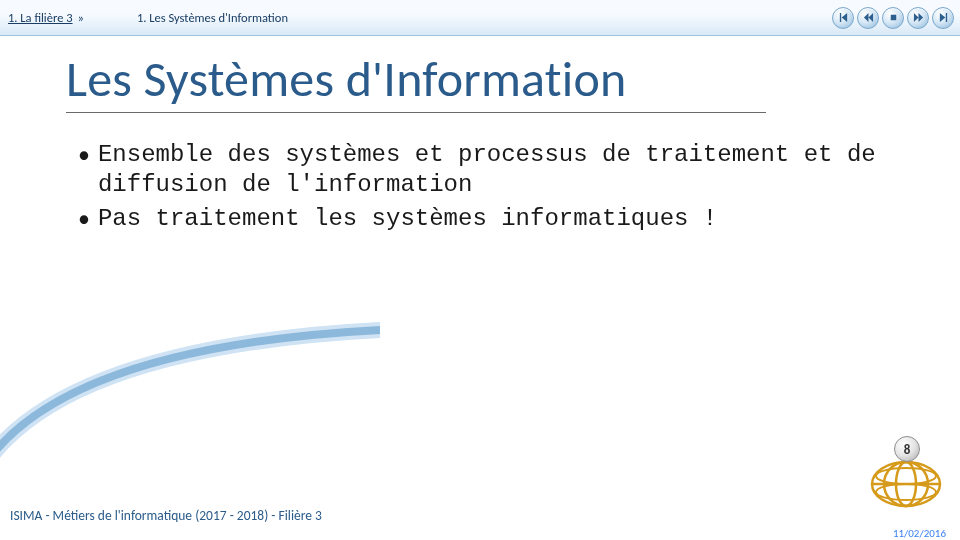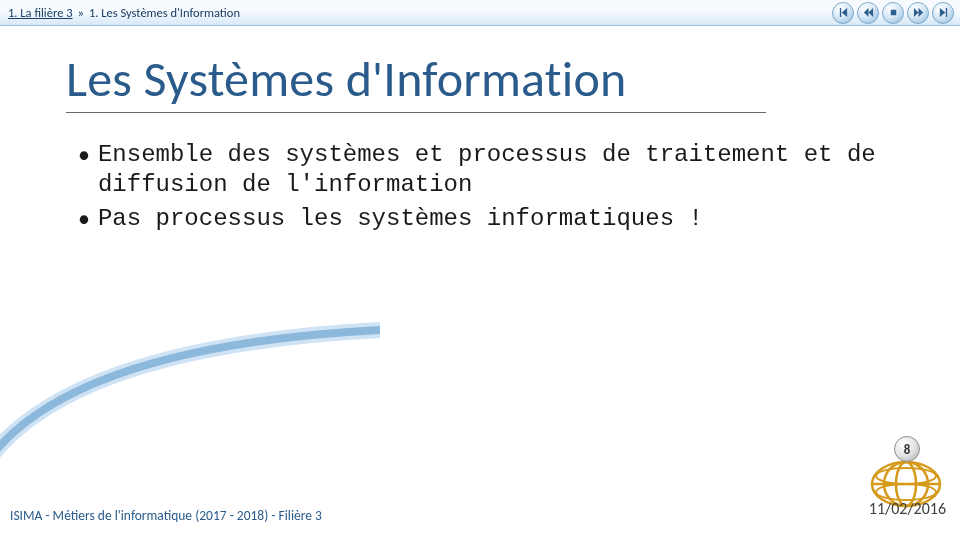--- a/index.html
+++ b/index.html
@@ -3,31 +3,31 @@
 <meta charset="utf-8">
 <style>
   * { box-sizing: border-box; margin: 0; padding: 0; }
   html, body { width: 960px; height: 540px; overflow: hidden; font-family: "Segoe UI", Calibri, sans-serif; }
   body {
     background: #fff;
     position: relative;
   }
   
   .topbar {
-    position: absolute; top: 0; left: 0; right: 0; height: 26px;
+    position: absolute; top: 0; left: 0; right: 0; height: 36px;
     background: linear-gradient(#f7fbff 40%, #d9e9f7 100%);
     border-bottom: 1px solid #9ec3e2;
     display: flex; align-items: center; justify-content: space-between;
     padding: 0 6px 0 8px;
     font-size: 12.5px;
     color: #1a3d63;
   }
   .breadcrumb { display: flex; align-items: center; gap: 5px; }
   .breadcrumb a { color: #1a3d63; text-decoration: underline; }
-  .bc-current { color: #1a3d63; }
+  .bc-current { color: #1a3d63; margin-left: 48px; }
   .controls { display: flex; gap: 3px; }
   .ctl {
     width: 22px; height: 22px; border-radius: 50%;
     background: radial-gradient(circle at 35% 30%, #ffffff 0%, #d7e8f6 45%, #8cb8db 100%);
     border: 1px solid #7aa8cc;
     display: flex; align-items: center; justify-content: center;
     color: #2d5f8e;
     cursor: pointer;
     box-shadow: inset 0 1px 0 rgba(255,255,255,.8);
   }
@@ -49,22 +49,22 @@
   .content .row { display: flex; gap: 8px; margin-bottom: 4px; }
   .content .bullet-mark { flex: 0 0 auto; }
   .content .bullet-text { flex: 1 1 auto; font-family: Liberation Mono, monospace; }
 
   
   .footer-left {
     position: absolute; left: 10px; bottom: 16px;
     font-size: 13.5px; color: #2a5b8a;
   }
   .footer-date {
-    position: absolute; right: 14px; bottom: 22px;
-    font-size: 16px; color: #404040;
+    position: absolute; right: 14px; bottom: 0;
+    font-size: 11px; color: #3b82f6;
   }
 
   
   .curve {
     position: absolute; bottom: 20px; left: -40px; width: 420px; height: 200px;
     pointer-events: none;
   }
 
   
   .globe-wrap {
@@ -121,21 +121,21 @@
 <h1 class="slide-title">Les Systèmes d'Information</h1>
 <div class="title-underline"></div>
 
 <div class="content">
   <div class="row">
     <span class="bullet-mark">•</span>
     <span class="bullet-text">Ensemble des systèmes et processus de traitement et de diffusion de l'information</span>
   </div>
   <div class="row">
     <span class="bullet-mark">•</span>
-    <span class="bullet-text">Pas processus les systèmes informatiques !</span>
+    <span class="bullet-text">Pas traitement les systèmes informatiques !</span>
   </div>
 </div>
 
 <svg class="curve" viewBox="0 0 420 200">
   <path d="M0,200 Q40,30 420,10" fill="none" stroke="#cfe3f4" stroke-width="16" stroke-linecap="round"></path>
   <path d="M0,200 Q40,30 420,10" fill="none" stroke="#8cb8db" stroke-width="8" stroke-linecap="round"></path>
 </svg>
 
 <div class="globe-wrap">
   <svg viewBox="0 0 96 72">

